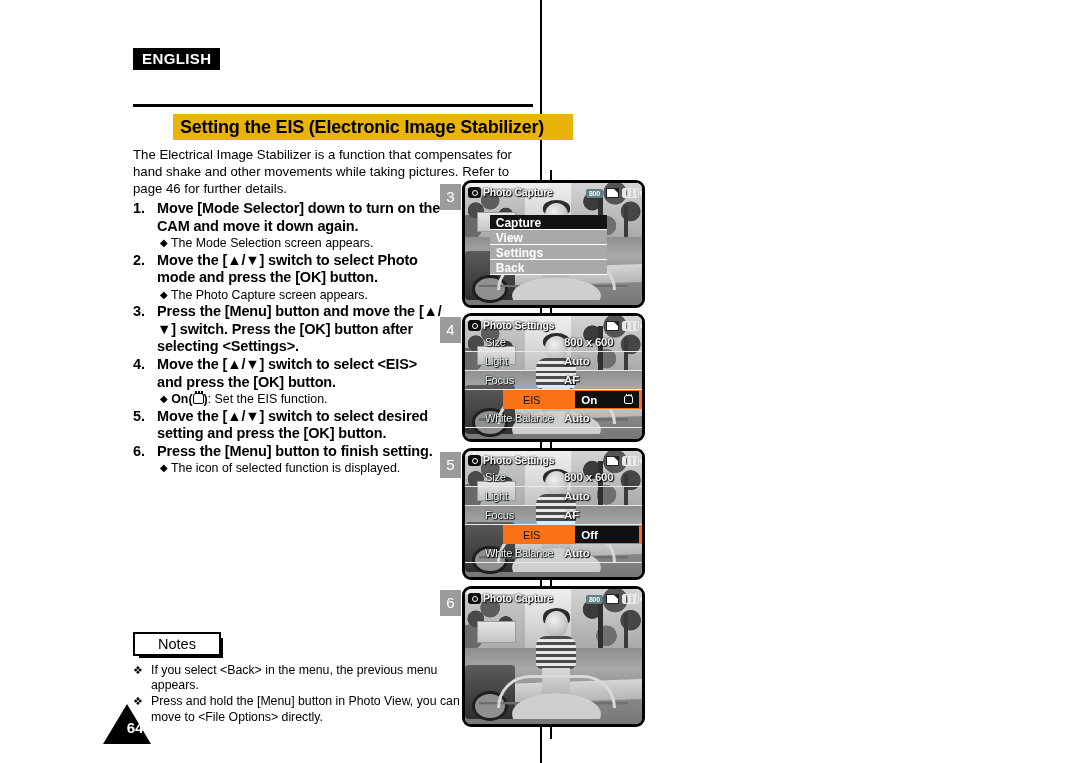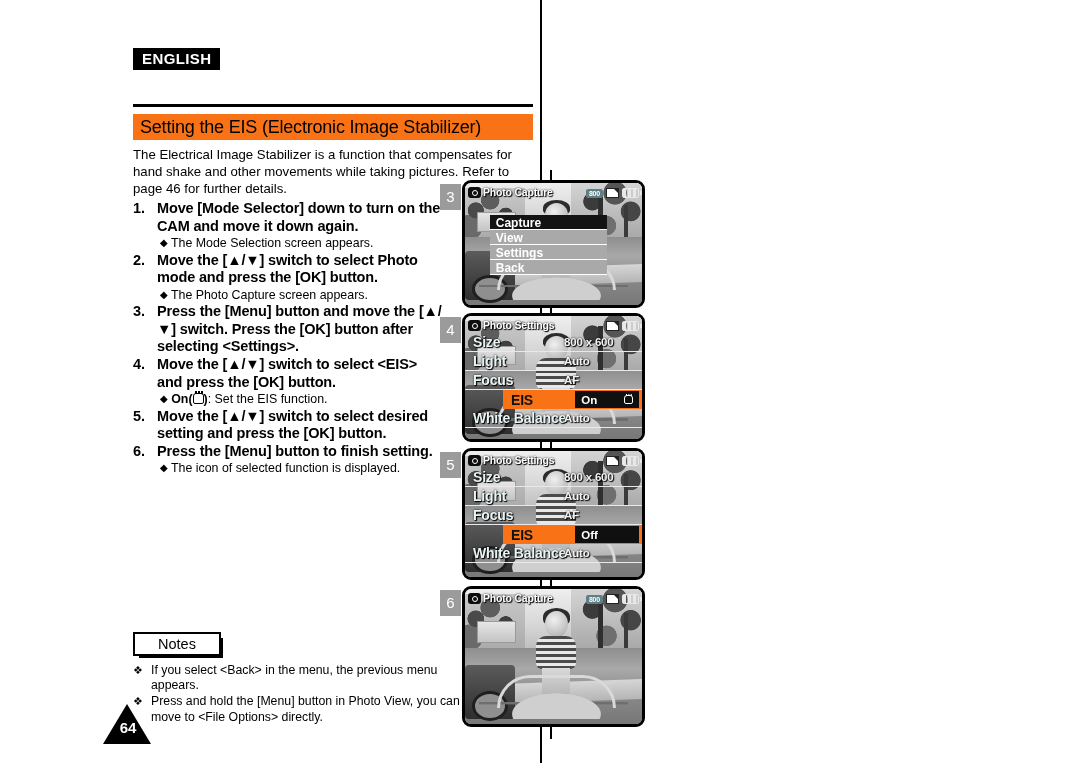--- a/index.html
+++ b/index.html
@@ -27,21 +27,21 @@
   
   .head-en{
     position:absolute;left:133px;top:72px;width:400px;
     font-size:24px;font-weight:bold;line-height:1.12;letter-spacing:-.2px;
   }
   .head-rule{position:absolute;height:3px;background:#000;}
   .rule-en{left:133px;top:104px;width:400px;}
 
   
   .sec-bar{
-    position:absolute;background:#f97316;font-weight:normal;color:#000;
+    position:absolute;background:#eab308;font-weight:bold;color:#000;margin-left:40px;
   }
   .sec-en{
     left:133px;top:114px;width:400px;height:26px;
     font-size:18px;line-height:26px;padding-left:7px;box-sizing:border-box;
     letter-spacing:-.2px;
   }
 
   
   .intro{position:absolute;font-size:13.2px;line-height:17px;}
   .intro-en{left:133px;top:146px;width:398px;}
@@ -93,21 +93,21 @@
   .note-txt{flex:1 1 auto;}
 
   
   .pagenum-wrap{position:absolute;left:103px;top:704px;width:48px;height:40px;}
   .pagenum-tri{
     position:absolute;left:0;top:0;width:0;height:0;
     border-left:24px solid transparent;border-right:24px solid transparent;
     border-bottom:40px solid #000;
   }
   .pagenum-txt{
-    position:absolute;left:1px;top:16px;width:48px;text-align:center;
+    position:absolute;left:8px;top:16px;width:48px;text-align:center;
     color:#fff;font-weight:bold;font-size:15px;line-height:15px;
   }
 
   
   .lcds{position:absolute;left:440px;top:178px;width:205px;height:560px;}
   .lcd-block{position:absolute;}
   .step-badge{
     position:absolute;left:0;top:4px;width:21px;height:26px;background:#9b9b9b;
     color:#fff;font-size:15px;font-weight:normal;text-align:center;line-height:26px;
   }
@@ -182,21 +182,21 @@
   
   .menu-list{position:absolute;left:14%;top:26%;width:66%;}
   .menu-item{height:15px;line-height:17px;font-size:12px;font-weight:bold;color:#fff;
       padding-left:6px;background:#a9a9a9;border-bottom:1px solid #fff;box-sizing:border-box;}
   .menu-item.sel{background:#131313;color:#fff;}
 
   
   .set-rows{position:absolute;left:0;right:0;top:17px;bottom:6px;}
   .set-row{position:relative;height:19px;display:flex;align-items:center;
       border-bottom:1.5px solid #e9e9e9;box-sizing:border-box;}
-  .set-row .k{font-size:14px;font-weight:bold;color:#e9f4f4;padding-left:8px;
+  .set-row .k{font-size:11px;font-weight:normal;color:#e9f4f4;padding-left:20px;
       text-shadow:0 0 2px #000,1px 1px 1px #000;white-space:nowrap;letter-spacing:-.2px;}
   .set-row .v{position:absolute;left:56%;font-size:11.5px;font-weight:bold;color:#f2f2f2;
       text-shadow:0 0 2px #000,1px 1px 1px #000;white-space:nowrap;letter-spacing:-.2px;}
   .set-row.hl{background:#f97316;border-bottom:none;margin-left:38px;}
   .set-row.hl .k{color:#111;text-shadow:none;}
   .set-row.hl .vbox{position:absolute;left:52%;right:3px;top:1px;bottom:1px;background:#101010;
       display:flex;align-items:center;justify-content:space-between;padding:0 6px;box-sizing:border-box;}
   .set-row.hl .vbox span.vv{font-size:11.5px;font-weight:bold;color:#fff;text-shadow:none;}
   .hand-w{display:inline-block;width:9px;height:9px;border:1.3px solid #fff;border-radius:3px 3px 2px 2px;
       position:relative;box-sizing:border-box;}

